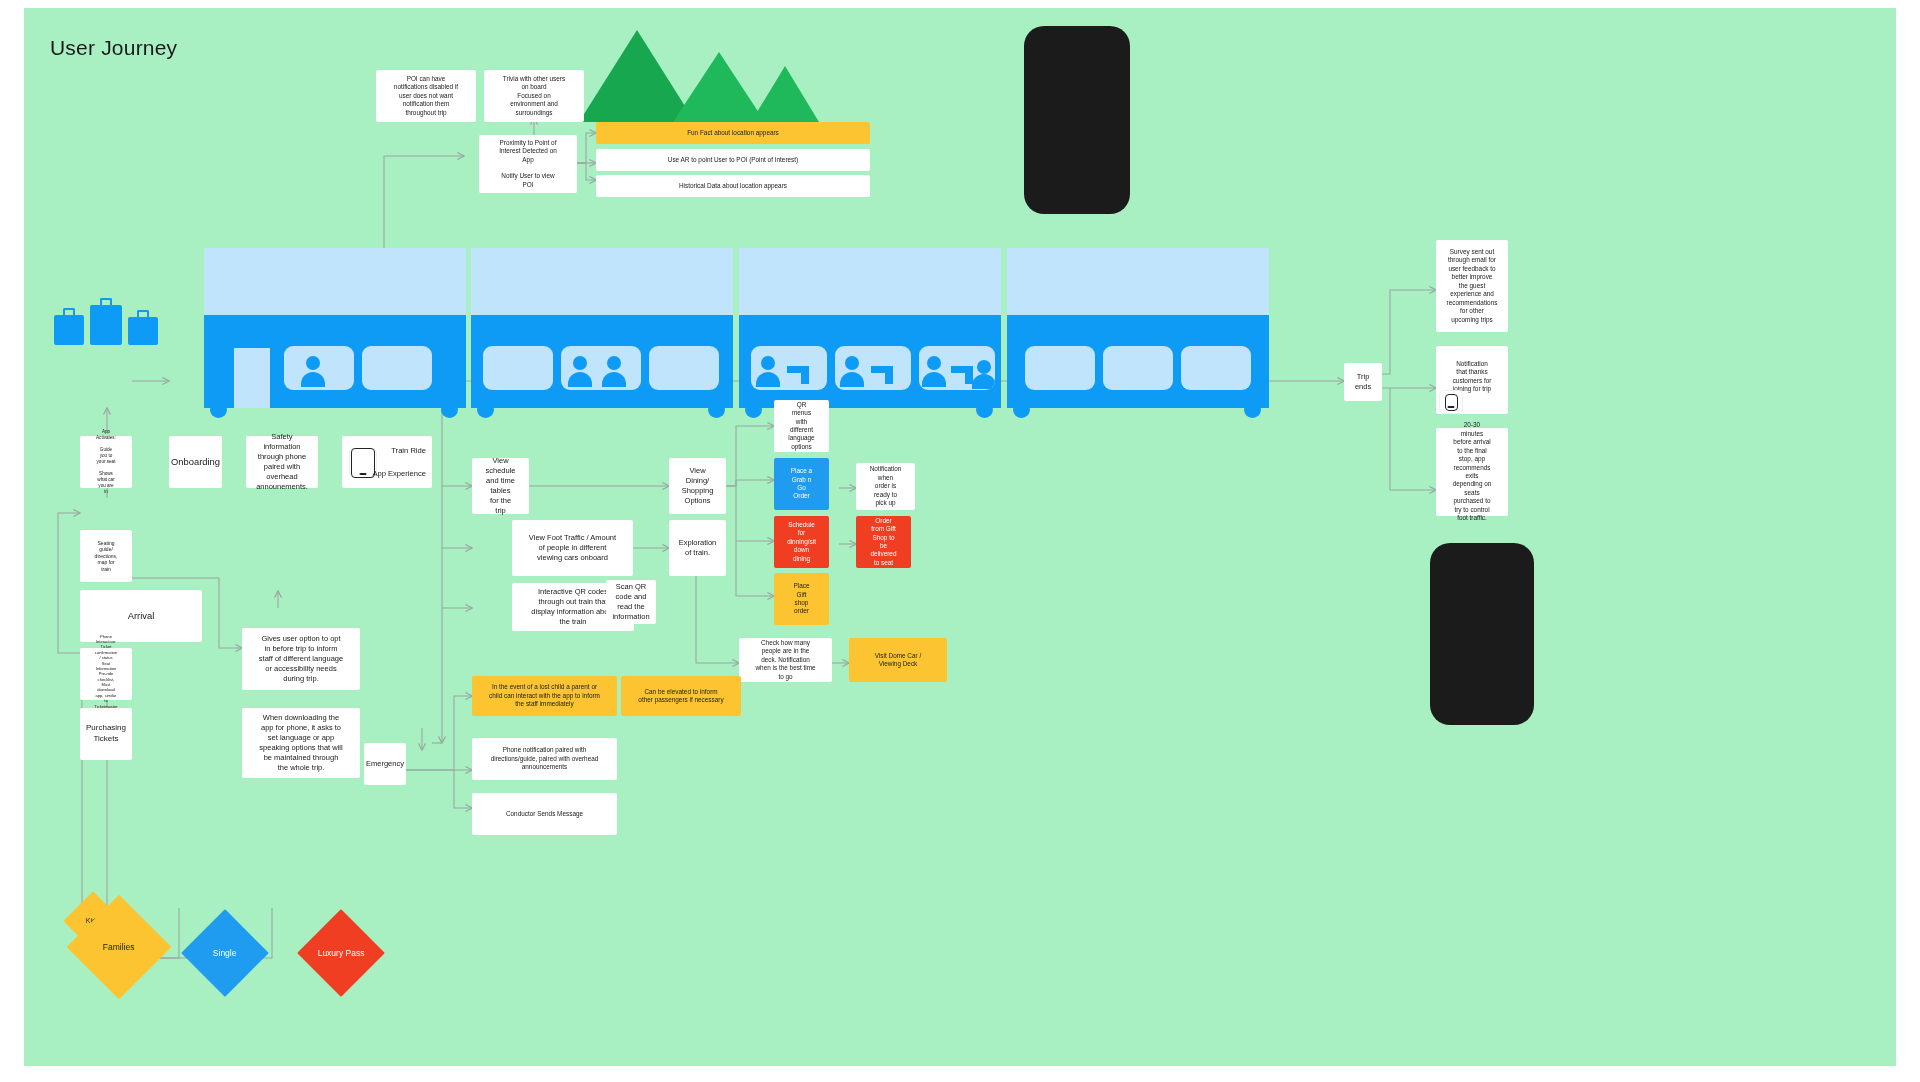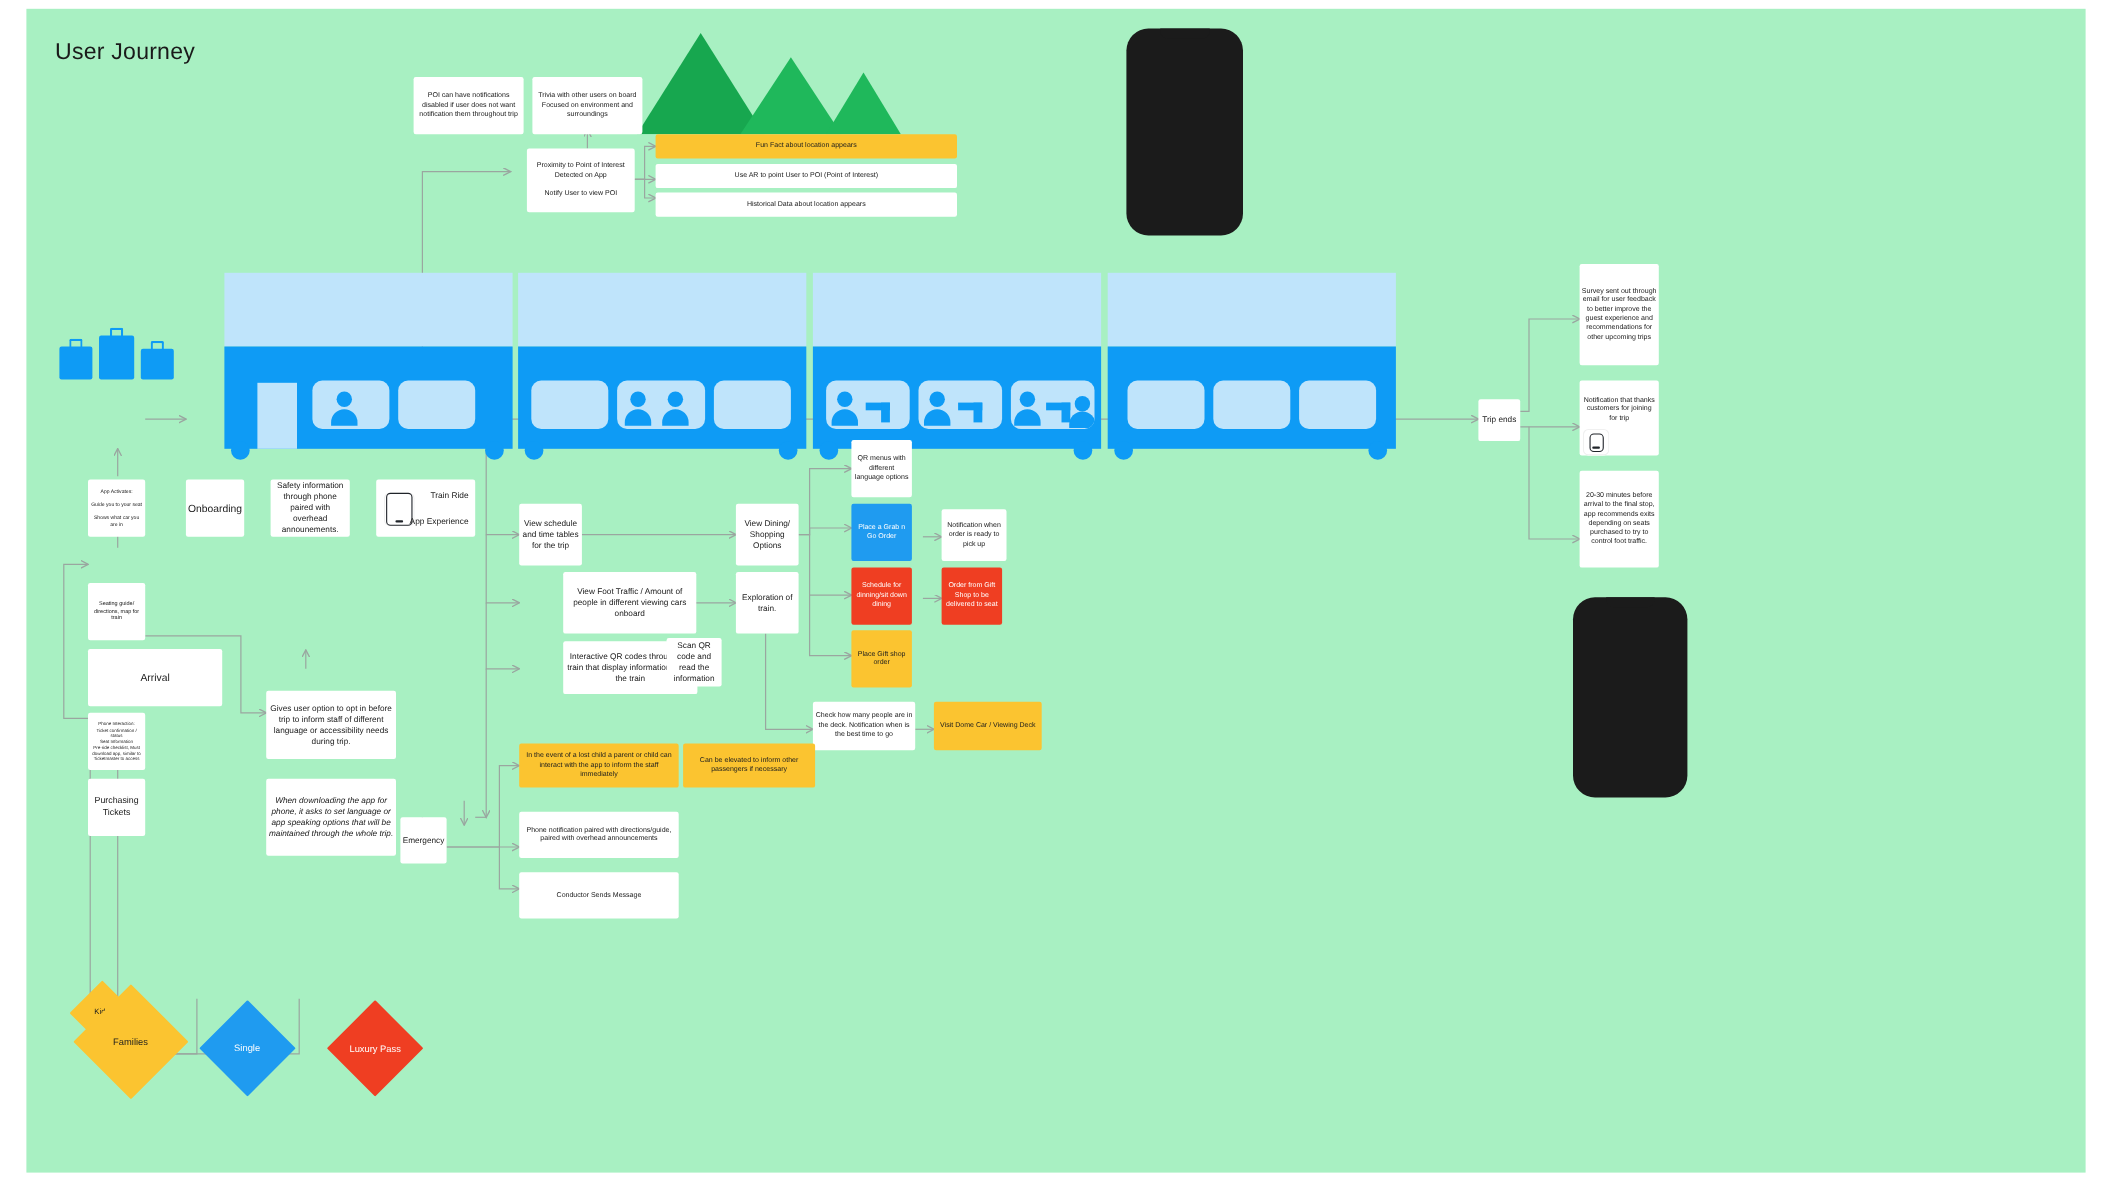--- a/index.html
+++ b/index.html
@@ -9,21 +9,21 @@
   #board  { position:absolute; left:24px; top:8px; width:1872px; height:1058px;
             background:#a8f0c2; overflow:hidden; }
 
   .title { position:absolute; left:26px; top:28px; font-size:21px; color:#1a1a1a;
            letter-spacing:.2px; }
 
   
   .node { position:absolute; background:#ffffff; border-radius:2px;
           display:flex; align-items:center; justify-content:center;
           text-align:center; color:#202020; line-height:1.32;
-          padding:4px 2px; box-shadow:0 0 0 0 rgba(0,0,0,0); }
+          padding:4px 16px; box-shadow:0 0 0 0 rgba(0,0,0,0); }
   .node.small   { font-size:7.5px; }
   .node.tiny    { font-size:6.4px; }
   .node.mid     { font-size:9.4px; }
   .node .multi  { white-space:pre-line; }
 
   .yellow { background:#fbc430; color:#1d1d1d; }
   .blue   { background:#1f9bf0; color:#ffffff; }
   .red    { background:#ef3e22; color:#ffffff; }
 
   
@@ -294,21 +294,21 @@
   <div class="wheel" style="left:989px; top:393px;"></div>
   <div class="wheel" style="left:1220px; top:393px;"></div>
 
   <div class="node tiny" style="left:56px; top:428px; width:52px; height:52px; font-size:4.6px;">
     <span class="multi">App Activates:
 
 Guide you to your seat
 
 Shows what car you are in</span>
   </div>
-  <div class="node mid" style="left:145px; top:428px; width:53px; height:52px;justify-content:flex-end;">
+  <div class="node mid" style="left:145px; top:428px; width:53px; height:52px;">
     <span>Onboarding</span>
   </div>
   <div class="node small" style="left:222px; top:428px; width:72px; height:52px;">
     <span>Safety information through phone paired with overhead announements.</span>
   </div>
 
   <div class="node" style="left:318px; top:428px; width:90px; height:52px; display:block; padding:0;">
     <div class="devwrap" style="left:7px; top:12px; width:28px; height:30px;">
       <div class="devbox"></div>
     </div>
@@ -328,21 +328,21 @@
 Seat Information
 Pre-ride checklist, Must download app, similar to Ticketmaster to access</span>
   </div>
   <div class="node mid" style="left:56px; top:700px; width:52px; height:52px; font-size:8px;">
     <span>Purchasing Tickets</span>
   </div>
 
   <div class="node small" style="left:218px; top:620px; width:118px; height:62px;">
     <span>Gives user option to opt in before trip to inform staff of different language or accessibility needs during trip.</span>
   </div>
-  <div class="node small" style="left:218px; top:700px; width:118px; height:70px;font-style:italic;">
+  <div class="node small" style="left:218px; top:700px; width:118px; height:70px;">
     <span>When downloading the app for phone, it asks to set language or app speaking options that will be maintained through the whole trip.</span>
   </div>
 
   <div class="diamond d-kids" style="left:48px; top:892px; width:42px; height:42px; border-radius:1px;">
     <span style="font-size:7px;">Kids</span>
   </div>
   <div class="diamond d-fam" style="left:58px; top:902px; width:74px; height:74px; border-radius:1px;">
     <span style="font-size:8.5px;">Families</span>
   </div>
   <div class="diamond d-single" style="left:170px; top:914px; width:62px; height:62px; border-radius:1px;">

